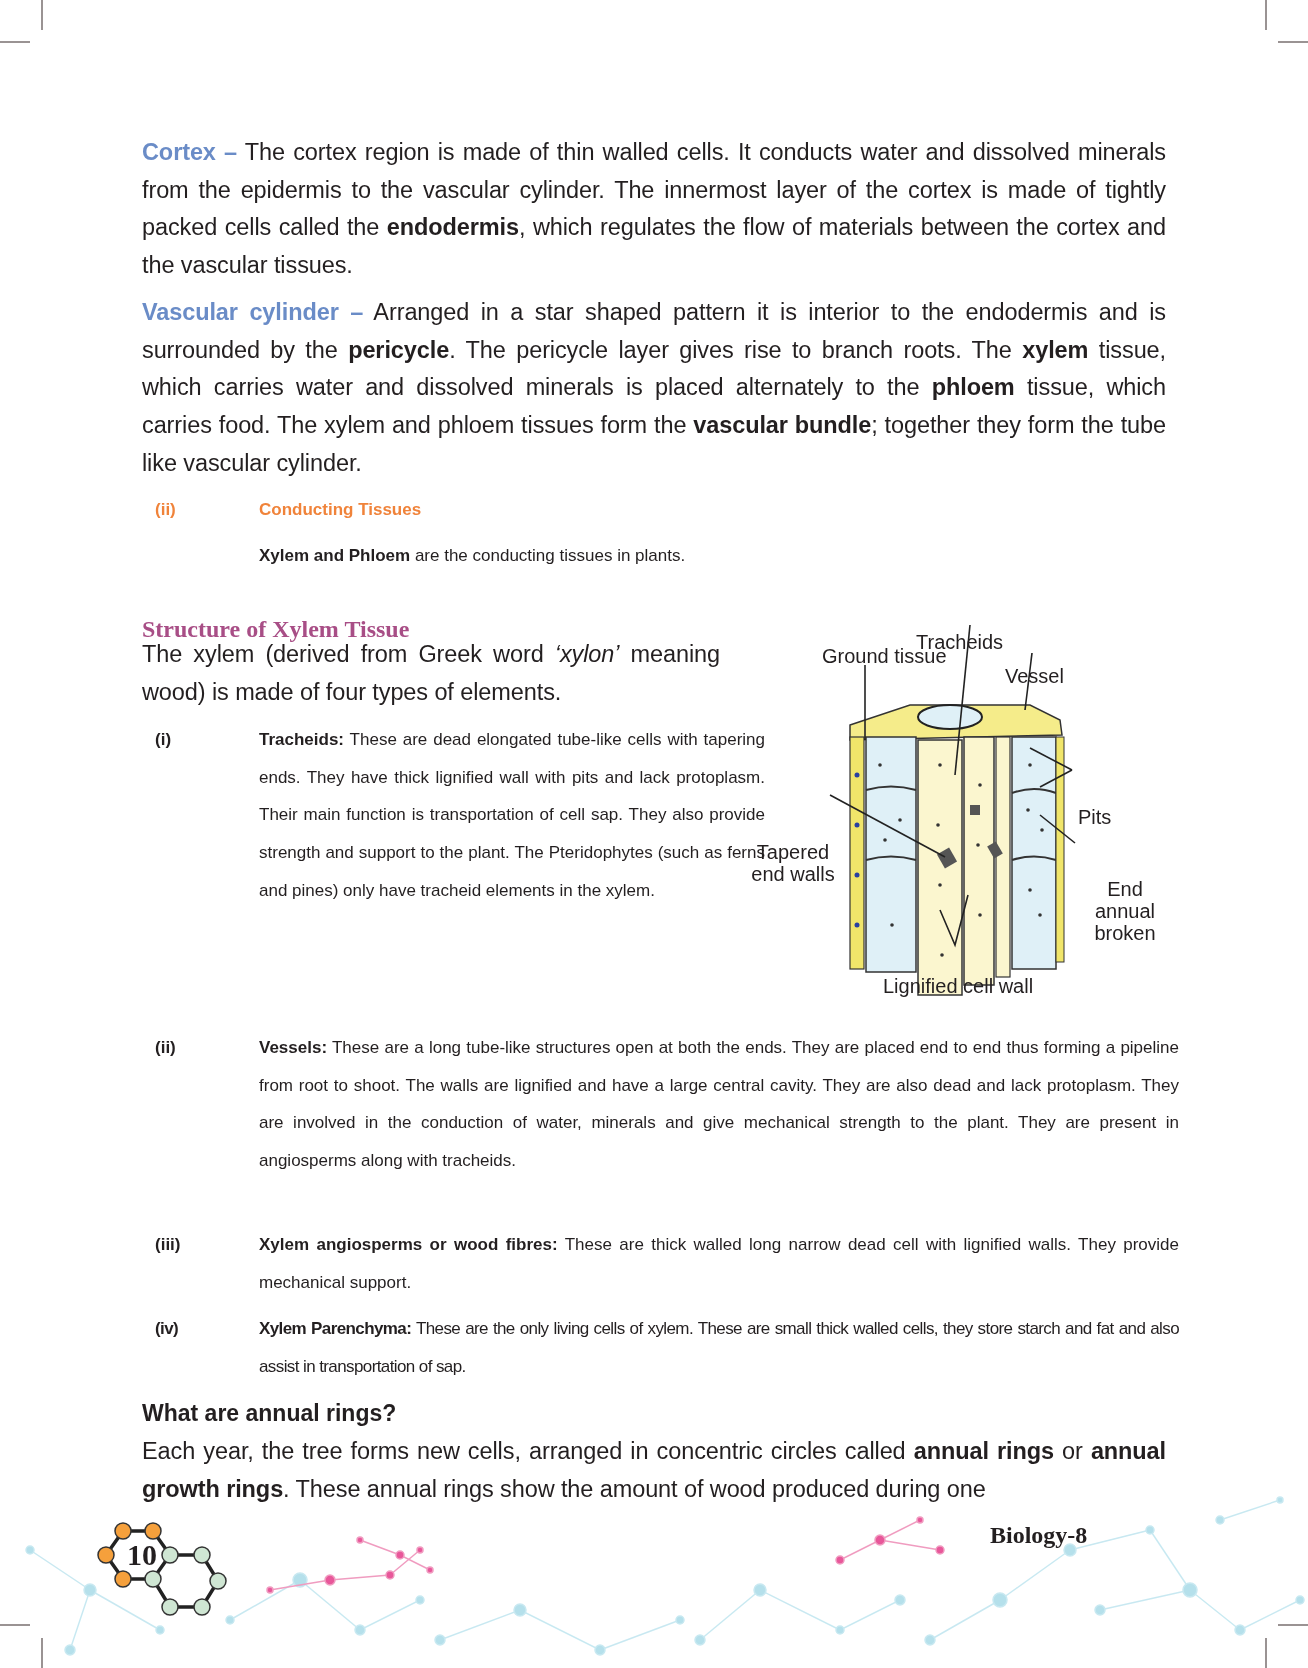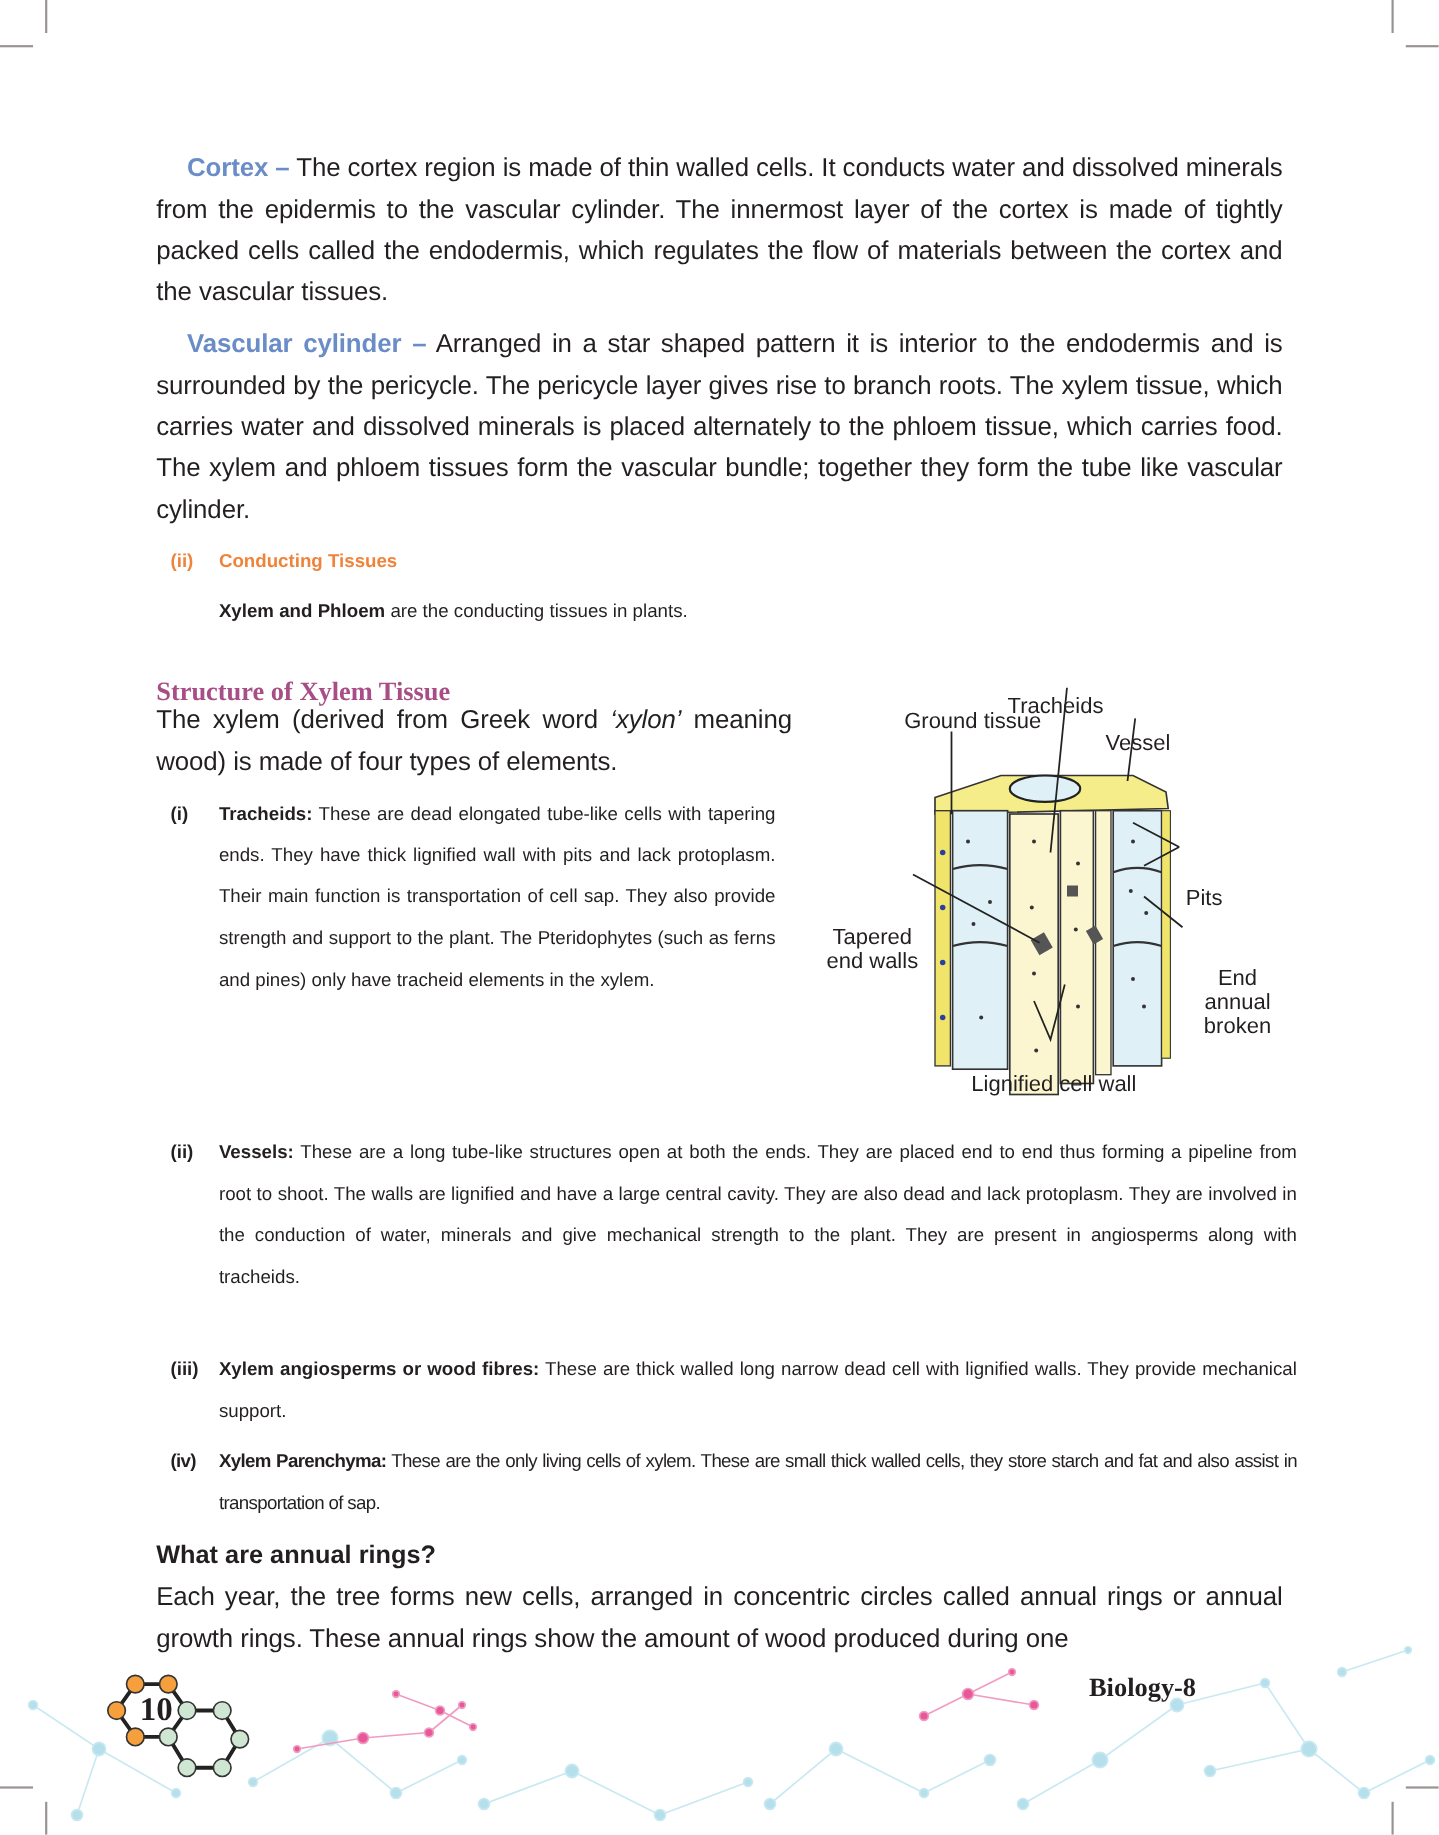--- a/index.html
+++ b/index.html
@@ -1,27 +1,27 @@
 <!DOCTYPE html>
 <html><head>
 <meta charset="utf-8">
 <style>
   html,body{margin:0;padding:0;}
   body{width:1308px;height:1668px;position:relative;background:#fff;overflow:hidden;
        font-family:"Liberation Sans","DejaVu Sans",sans-serif;color:#231f20;}
   .crop{position:absolute;background:#9a9393;}
   .page{position:absolute;left:142px;top:0;width:1024px;}
   .p{position:absolute;left:0;width:1024px;font-size:23.5px;line-height:37.7px;text-align:justify;letter-spacing:-0.1px;}
-  .p b{font-weight:normal;}
-  .blue{color:#6a8cc7;font-weight:bold;margin-left:28px;}
+  .p b{font-weight:bold;}
+  .blue{color:#6a8cc7;font-weight:bold;}
   .orange{color:#f0833a;font-weight:bold;}
   .heading-serif{font-family:"Liberation Serif","DejaVu Serif",serif;color:#a84e86;font-weight:bold;font-size:24px;margin-top:24px;}
   .item{position:absolute;left:13px;width:1024px;font-size:17px;line-height:37.7px;}
   .item .num{position:absolute;left:0;top:0;font-weight:bold;}
-  .item .body{margin-left:44px;text-align:justify;}
+  .item .body{margin-left:104px;text-align:justify;}
   .narrow .body{width:506px;}
   .figure{position:absolute;left:740px;top:625px;width:440px;height:380px;text-align:center;}
   .lbl{position:absolute;font-size:20px;line-height:22px;color:#231f20;}
   .footer-title{position:absolute;left:990px;top:1522px;font-family:"Liberation Serif","DejaVu Serif",serif;font-weight:bold;font-size:24px;}
   .pagenum{position:absolute;left:127px;top:1538px;font-family:"Liberation Serif","DejaVu Serif",serif;font-weight:bold;font-size:30px;}
   .net{position:absolute;left:0;top:1480px;width:1308px;height:188px;}
 </style>
 </head>
 <body>
 

